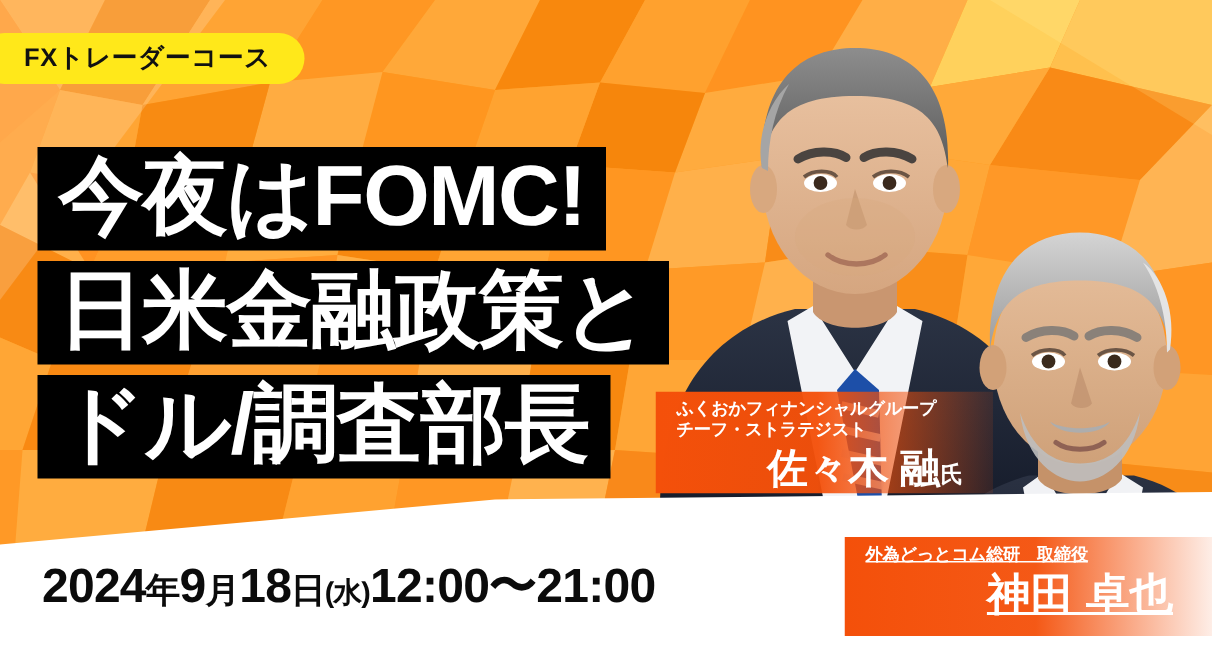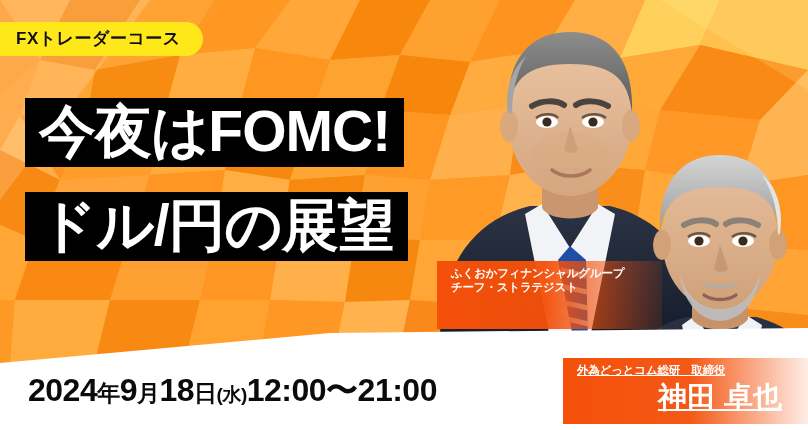--- a/index.html
+++ b/index.html
@@ -249,22 +249,22 @@
 
     <path d="M80,140 C84,172 104,186 120,186 C136,186 156,172 160,140 C152,164 138,174 120,174 C102,174 88,164 80,140 Z" fill="#BEBEBE" opacity="0.9"></path>
     <path d="M100,146 C108,152 132,152 140,146 C134,156 106,156 100,146 Z" fill="#ADADAD"></path>
     <path d="M104,160 C112,166 128,166 136,160" stroke="#8F6254" stroke-width="3.4" fill="none" stroke-linecap="round"></path>
   </svg>
 
   <div class="badge">FXトレーダーコース</div>
 
   <div class="title-wrap">
     <div class="title-line" id="title-line-0">今夜はFOMC!</div><br>
-    <br>
-    <div class="title-line" id="title-line-2">ドル/円の展望</div>
+    <div class="title-line" id="title-line-1">日米金融政策と</div><br>
+    <div class="title-line" id="title-line-2">ドル/調査部長</div>
   </div>
 
   <svg class="date-wedge" viewBox="0 0 808 110" preserveAspectRatio="none">
     <polygon points="0,43 330,13 808,8 808,110 0,110" fill="#FFFFFF"></polygon>
   </svg>
 
   <div class="date-text">
     <span>2024</span><span class="u-sm">年</span><span>9</span><span class="u-sm">月</span><span>18</span><span class="u-sm">日</span><span class="u-xs">(水)</span><span>12:00</span><span>〜</span><span>21:00</span>
   </div>
 
@@ -275,20 +275,23 @@
           <stop offset="0%" stop-color="#F4500A" stop-opacity="1"></stop>
           <stop offset="48%" stop-color="#F4500A" stop-opacity="0.96"></stop>
           <stop offset="100%" stop-color="#F4500A" stop-opacity="0.12"></stop>
         </linearGradient>
       </defs>
       <polygon points="0,0 225,0 225,68 0,68" fill="url(#plateGrad1)"></polygon>
     </svg>
     <div class="plate-inner">
       <div class="plate-org">ふくおかフィナンシャルグループ</div>
       <div class="plate-org">チーフ・ストラテジスト</div>
+      <div class="plate-name">
+        <span>佐々木 融</span><span class="suffix">氏</span>
+      </div>
     </div>
   </div>
 
   <div class="plate" id="plate-kanda">
     <svg class="plate-bg" viewBox="0 0 245 66" preserveAspectRatio="none">
       <defs>
         <linearGradient id="plateGrad2" x1="0" y1="0" x2="1" y2="0">
           <stop offset="0%" stop-color="#F4500A" stop-opacity="1"></stop>
           <stop offset="52%" stop-color="#F4500A" stop-opacity="0.95"></stop>
           <stop offset="100%" stop-color="#F4500A" stop-opacity="0.10"></stop>

